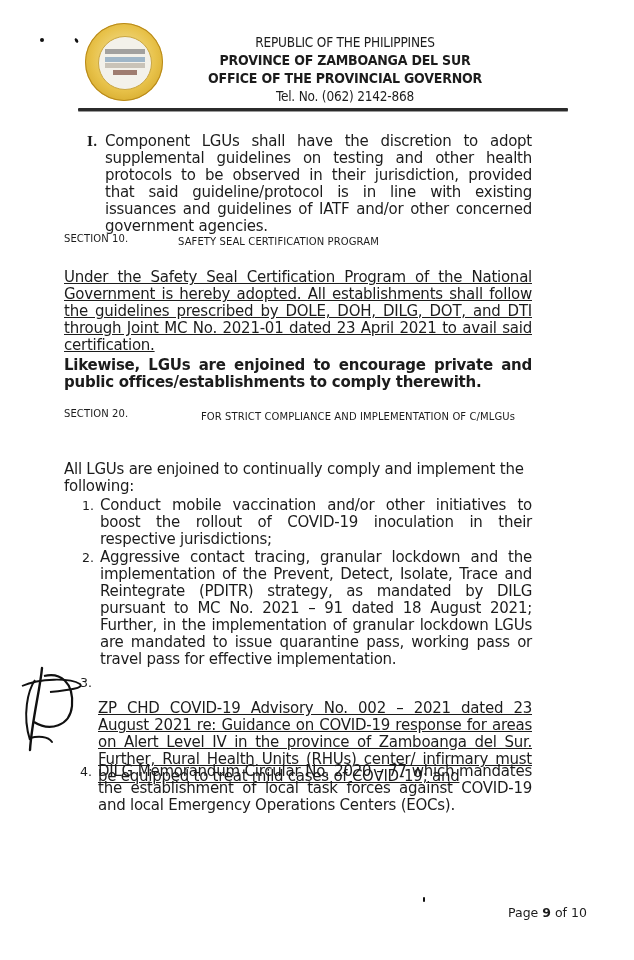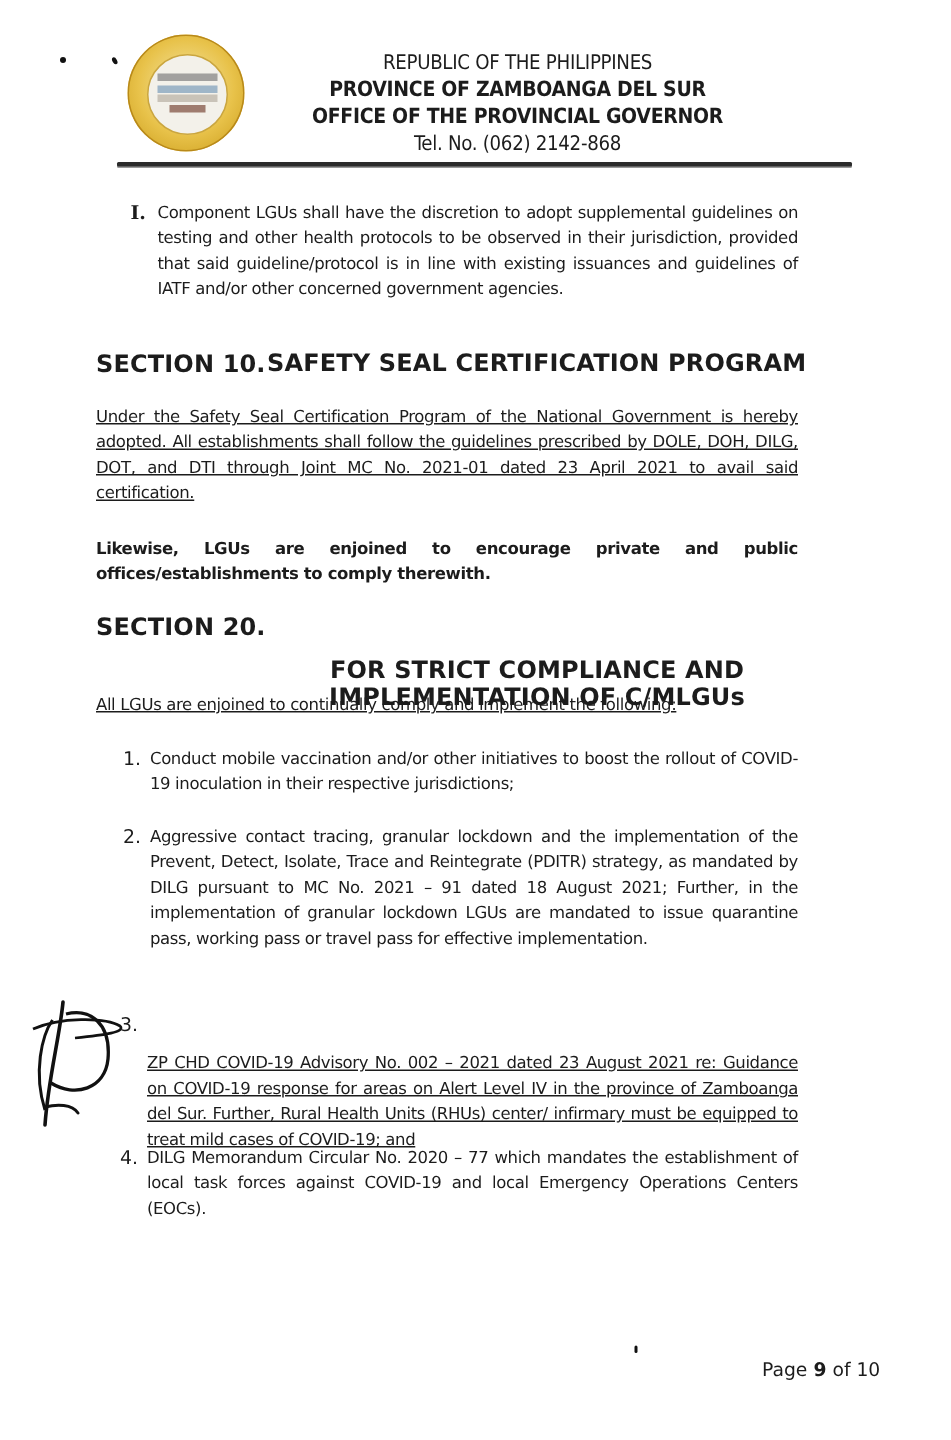--- a/index.html
+++ b/index.html
@@ -31,25 +31,25 @@
   .hdr-3 { top: 70px; font-size: 14px; font-weight: bold; left: 28px; }
   .hdr-4 { top: 88px; font-size: 13.5px; left: 28px; }
   .divider {
     position: absolute; left: 78px; top: 108px; width: 490px; height: 3px;
     background: #2b2b2b; border-radius: 1px;
     box-shadow: 0 1px 0 #9a9a9a;
   }
 
   
   .para {
-    position: absolute; font-size: 11px; line-height: 17px;
+    position: absolute; font-size: 15px; line-height: 17px;
     text-align: justify; letter-spacing: -0.25px;
   }
   .section-head {
-    position: absolute; font-size: 16px; font-weight: bold; letter-spacing: 0.1px;
+    position: absolute; font-size: 10px; font-weight: normal; letter-spacing: 0.1px;
   }
   .sec-num { position: absolute; left: 0; top: 0; white-space: nowrap; }
   .sec-title { position: absolute; left: 114px; top: 0; line-height: 18px; text-align: center; }
 
   .item-marker {
     position: absolute; font-size: 12.6px; line-height: 17px;
   }
   .roman { font-family: "DejaVu Serif", serif; font-weight: bold; }
 
   .footer { position: absolute; left: 508px; top: 905px; font-size: 12.5px; }
@@ -84,23 +84,23 @@
 
 <div class="section-head" style="left:64px; top:233px; width:500px; height:20px;">
   <span class="sec-num">SECTION 10.</span>
   <span class="sec-title">SAFETY SEAL CERTIFICATION PROGRAM</span>
 </div>
 <div class="para" style="left:64px; top:269px; width:468px;text-decoration:underline;">Under the Safety Seal Certification Program of the National Government is hereby adopted. All establishments shall follow the guidelines prescribed by DOLE, DOH, DILG, DOT, and DTI through Joint MC No. 2021-01 dated 23 April 2021 to avail said certification.</div>
 <div class="para" style="left:64px; top:357px; width:468px;font-weight:bold;">Likewise, LGUs are enjoined to encourage private and public offices/establishments to comply therewith.</div>
 
 <div class="section-head" style="left:64px; top:408px; width:510px; height:40px;">
   <span class="sec-num">SECTION 20.</span>
-  <span class="sec-title" style="width:360px;margin-top:30px;">FOR STRICT COMPLIANCE AND IMPLEMENTATION OF C/MLGUs</span>
+  <span class="sec-title" style="width:360px;">FOR STRICT COMPLIANCE AND IMPLEMENTATION OF C/MLGUs</span>
 </div>
-<div class="para" style="left:64px; top:461px; width:480px; text-align:left;text-decoration:underline;">All LGUs are enjoined to continually comply and implement the following:</div>
+<div class="para" style="left:64px; top:461px; width:480px; text-align:left;">All LGUs are enjoined to continually comply and implement the following:</div>
 
 <div class="item-marker" style="left:82px; top:497px;">1.</div>
 <div class="para" style="left:100px; top:497px; width:432px;">Conduct mobile vaccination and/or other initiatives to boost the rollout of COVID-19 inoculation in their respective jurisdictions;</div>
 
 <div class="item-marker" style="left:82px; top:549px;">2.</div>
 <div class="para" style="left:100px; top:549px; width:432px;">Aggressive contact tracing, granular lockdown and the implementation of the Prevent, Detect, Isolate, Trace and Reintegrate (PDITR) strategy, as mandated by DILG pursuant to MC No. 2021 – 91 dated 18 August 2021; Further, in the implementation of granular lockdown LGUs are mandated to issue quarantine pass, working pass or travel pass for effective implementation.</div>
 
 <svg class="signature" viewBox="0 0 100 110">
   <path d="M42 8 C40 30, 32 60, 30 90" stroke="#111" stroke-width="2.4" fill="none" stroke-linecap="round"></path>
   <path d="M44 16 C60 12, 74 22, 72 46 C70 66, 50 72, 34 62" stroke="#111" stroke-width="2.2" fill="none"></path>

